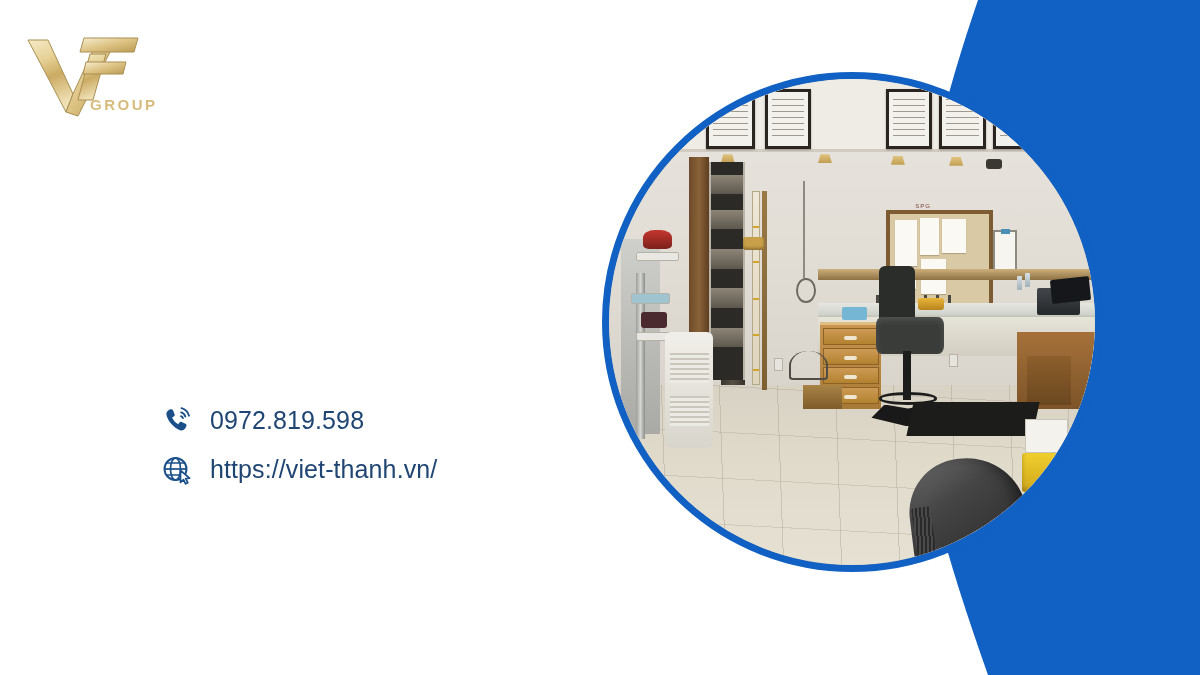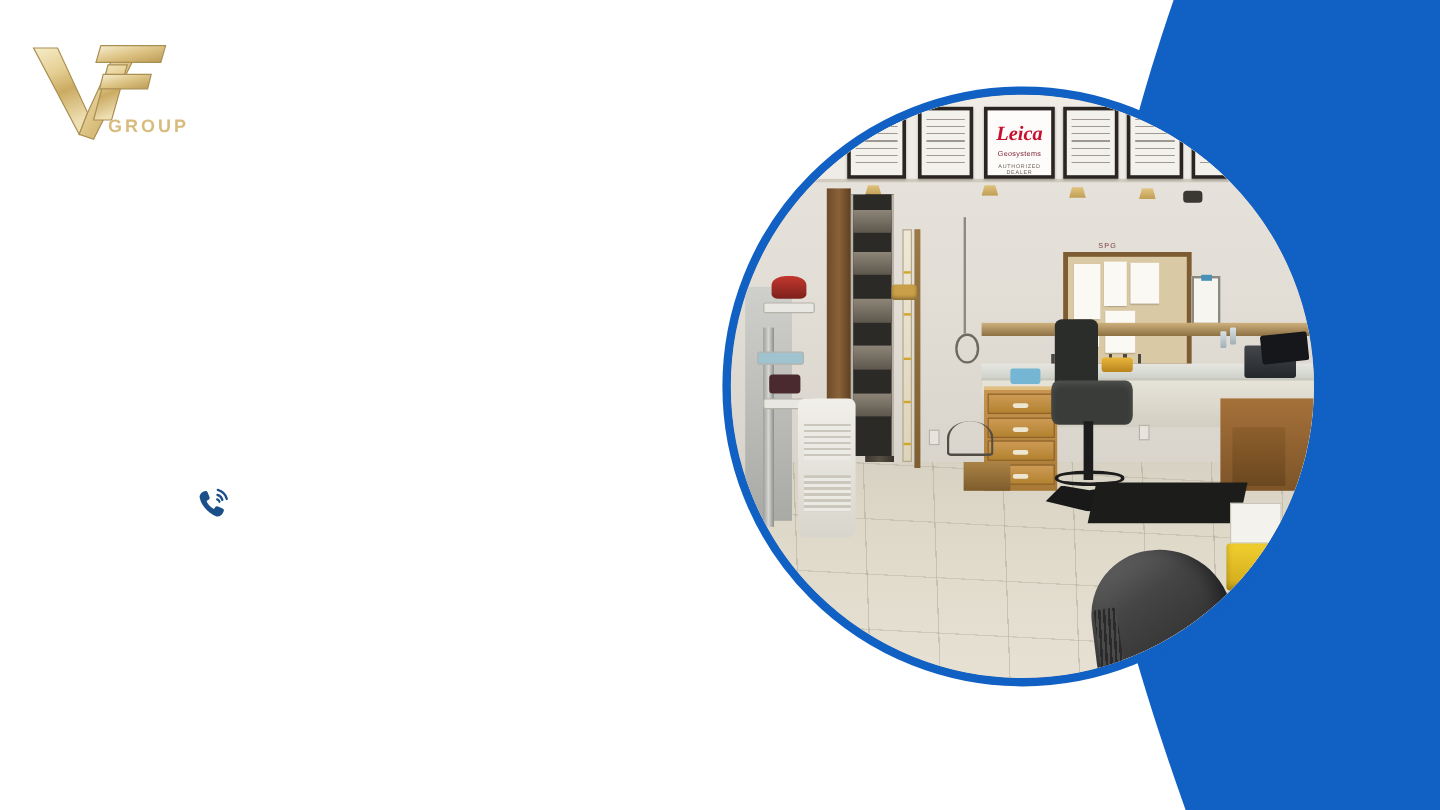--- a/index.html
+++ b/index.html
@@ -459,45 +459,54 @@
             <path d="M8.5 5.5 C6.5 6.5 5 8.5 5.4 10.6 C6.4 16.6 12.2 23.6 19 26.2
                      C21.2 27 23.6 25.8 24.6 23.8 L25.4 22.1 C25.8 21.2 25.4 20.2 24.5 19.8
                      L20.6 18 C19.8 17.6 18.9 17.9 18.4 18.6 L17.3 20.2
                      C14.6 18.9 12.2 16.3 11.1 13.5 L12.8 12.5 C13.6 12 13.9 11.1 13.6 10.3
                      L12 6.3 C11.6 5.4 10.6 5 9.7 5.3 Z" fill="#1a4f8a"></path>
             <path d="M20.5 4.2 C24.2 5.2 27 8 28 11.7" fill="none" stroke="#1a4f8a" stroke-width="1.9" stroke-linecap="round"></path>
             <path d="M20.2 8.4 C22.2 9 23.7 10.5 24.3 12.5" fill="none" stroke="#1a4f8a" stroke-width="1.9" stroke-linecap="round"></path>
             <path d="M20 12.2 C20.9 12.5 21.6 13.2 21.9 14.1" fill="none" stroke="#1a4f8a" stroke-width="1.9" stroke-linecap="round"></path>
           </svg>
         </span>
+        <span class="contact-text">0972.819.598</span>
       </div>
 
+      <div class="contact-row">
+        <span class="contact-icon">
+          <svg width="32" height="32" viewBox="0 0 32 32" aria-hidden="true">
+            <circle cx="14.5" cy="16" r="11" fill="none" stroke="#1a4f8a" stroke-width="1.9"></circle>
+            <ellipse cx="14.5" cy="16" rx="5" ry="11" fill="none" stroke="#1a4f8a" stroke-width="1.7"></ellipse>
+            <line x1="3.5" y1="16" x2="25.5" y2="16" stroke="#1a4f8a" stroke-width="1.7"></line>
+            <path d="M5.3 10 H23.7" stroke="#1a4f8a" stroke-width="1.5" fill="none"></path>
+            <path d="M5.3 22 H23.7" stroke="#1a4f8a" stroke-width="1.5" fill="none"></path>
+            <path d="M19.5 17.5 L19.5 29.5 L22.5 26.6 L24.6 30.8 L26.8 29.7 L24.7 25.6 L28.6 25.2 Z" fill="#ffffff" stroke="#1a4f8a" stroke-width="1.7" stroke-linejoin="round"></path>
+          </svg>
+        </span>
+        <span class="contact-text">https://viet-thanh.vn/</span>
+      </div>
 
     </div>
   </div>
 
   <div class="photo-circle">
     <div class="photo-inner">
       <div class="photo-scene">
 
         <div class="ph-wall"></div>
         <div class="ph-floor"></div>
         <div class="ph-floor-lines"></div>
 
         <div class="ph-topband"></div>
         <div class="ph-frame" style="left:20%;width:10%;">
           <div class="lines"></div>
         </div>
         <div class="ph-frame" style="left:32%;width:9.5%;">
           <div class="lines"></div>
-        </div>
-        <div class="ph-frame leica" style="left:43.5%;width:12%;">
-          <div class="leica-mark">Leica</div>
-          <div class="leica-sub">Geosystems</div>
-          <div class="leica-sub2">AUTHORIZED DEALER</div>
         </div>
         <div class="ph-frame" style="left:57%;width:9.5%;">
           <div class="lines"></div>
         </div>
         <div class="ph-frame" style="left:68%;width:9.5%;">
           <div class="lines"></div>
         </div>
         <div class="ph-frame" style="left:79%;width:9.5%;">
           <div class="lines"></div>
         </div>

